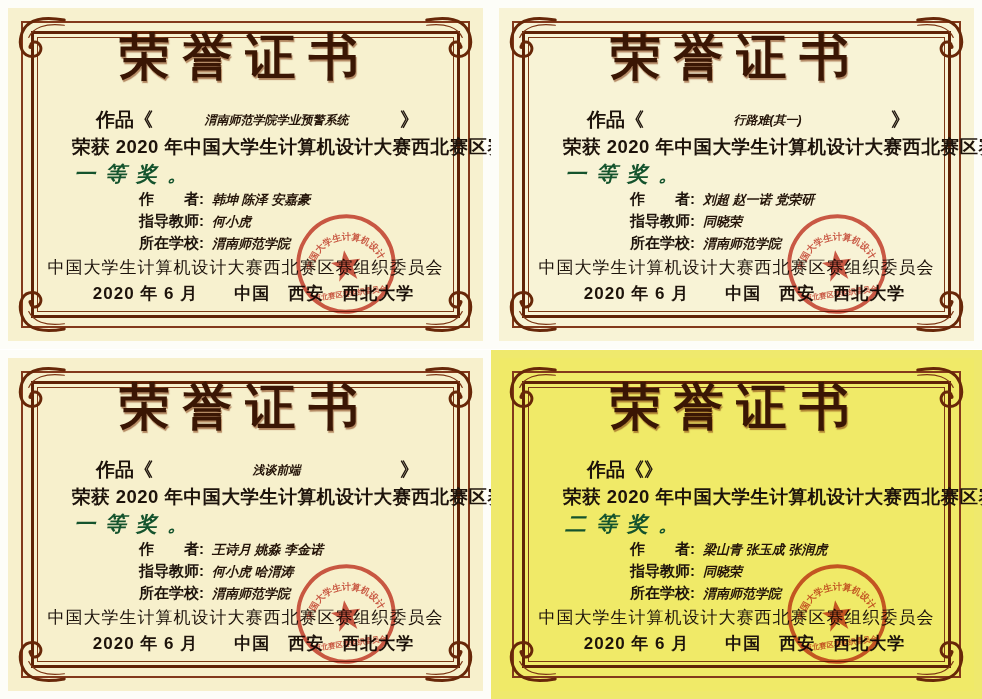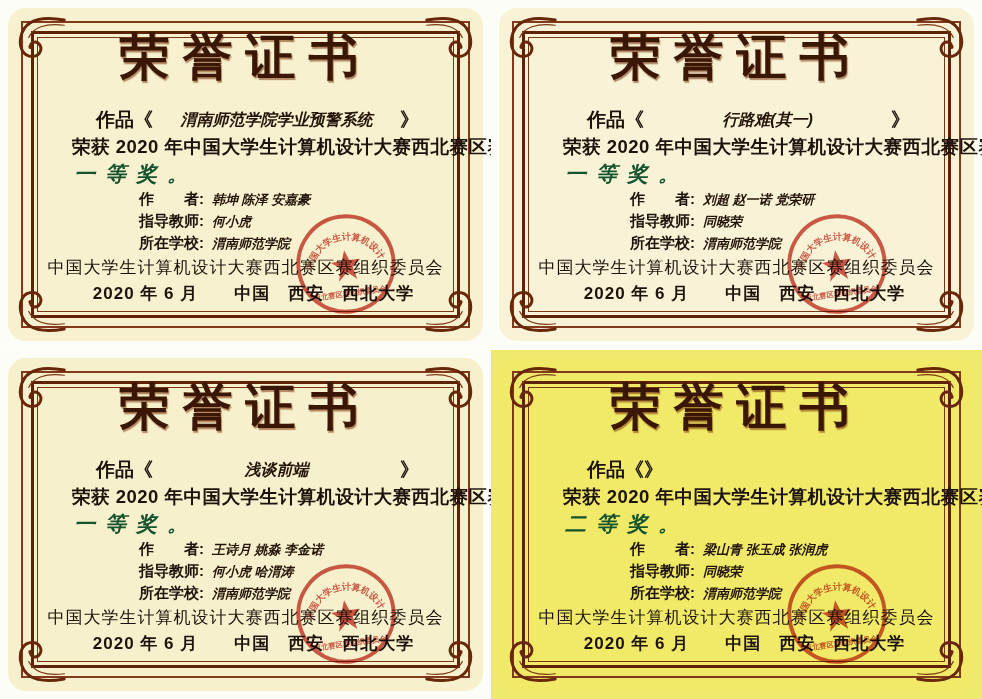--- a/index.html
+++ b/index.html
@@ -3,39 +3,39 @@
 <meta charset="utf-8">
 <style>
   html,body{margin:0;padding:0;background:#ffffff;}
   body{font-family:"Liberation Sans","DejaVu Sans",sans-serif;}
   #stage{position:relative;width:982px;height:699px;background:#ffffff;overflow:hidden;}
   .quad{position:absolute;width:491px;height:349px;}
   .quad.q0{left:0;top:0;background:#fdfdf8;}
   .quad.q1{left:491px;top:0;background:#fdfdf8;}
   .quad.q2{left:0;top:350px;background:#fdfdf8;}
   .quad.q3{left:491px;top:350px;background:#efe96d;}
-  .paper{position:absolute;inset:8px;border-radius:18px;}
+  .paper{position:absolute;inset:8px;}
   
   .line-outer{position:absolute;inset:13px;border:2px solid #83391b;}
   .frame{position:absolute;inset:23px;border:3px solid #5f2206;}
   .frame::after{content:"";position:absolute;inset:3px;border:1px solid #7d3715;}
   .corner{position:absolute;width:52px;height:52px;}
   .corner.tl{left:6px;top:6px;}
   .corner.tr{right:6px;top:6px;transform:scaleX(-1);}
   .corner.bl{left:6px;bottom:6px;transform:scaleY(-1);}
   .corner.br{right:6px;bottom:6px;transform:scale(-1,-1);}
   
   .content{position:absolute;inset:0;color:#1d130b;}
   .cert-title{position:absolute;top:16px;left:0;right:0;text-align:center;
     font-size:50px;font-weight:900;letter-spacing:13px;
     font-family:"DejaVu Serif","Liberation Serif",serif;
     color:#3a1604;text-shadow:1px 2px 1px rgba(122,50,10,.55);}
   .work-line{position:absolute;top:99px;left:88px;right:64px;display:flex;align-items:center;}
   .work-label{font-size:19px;font-weight:bold;white-space:nowrap;}
-  .work-title{flex:1;text-align:center;font-size:16px;font-weight:bold;font-style:italic;color:#241408;}
+  .work-title{flex:1;text-align:center;font-size:12px;font-weight:bold;font-style:italic;color:#241408;}
   .award-line{position:absolute;top:126px;left:64px;right:20px;font-size:18.5px;font-weight:bold;letter-spacing:.5px;white-space:nowrap;}
   .prize-line{position:absolute;top:152px;left:66px;font-size:21px;font-weight:bold;font-style:italic;letter-spacing:10px;color:#14532d;}
   .fields{position:absolute;top:182px;left:92px;}
   .field-row{display:flex;align-items:baseline;height:22px;}
   .field-label{font-size:15px;font-weight:bold;white-space:nowrap;margin-left:39px;}
   .field-value{font-size:13px;font-weight:bold;font-style:italic;margin-left:8px;color:#241408;white-space:nowrap;}
   .committee{position:absolute;top:248px;left:0;right:0;text-align:center;font-size:17px;font-weight:normal;letter-spacing:1px;white-space:nowrap;}
   .date-line{position:absolute;top:274px;left:0;right:0;text-align:center;font-size:17px;font-weight:bold;letter-spacing:1px;white-space:nowrap;margin-left:16px;}
   .seal{position:absolute;left:286px;top:204px;width:104px;height:104px;opacity:.82;mix-blend-mode:multiply;transform:rotate(-8deg);}
   .flourish{stroke:#672708;fill:none;stroke-width:3.4;stroke-linecap:round;}

